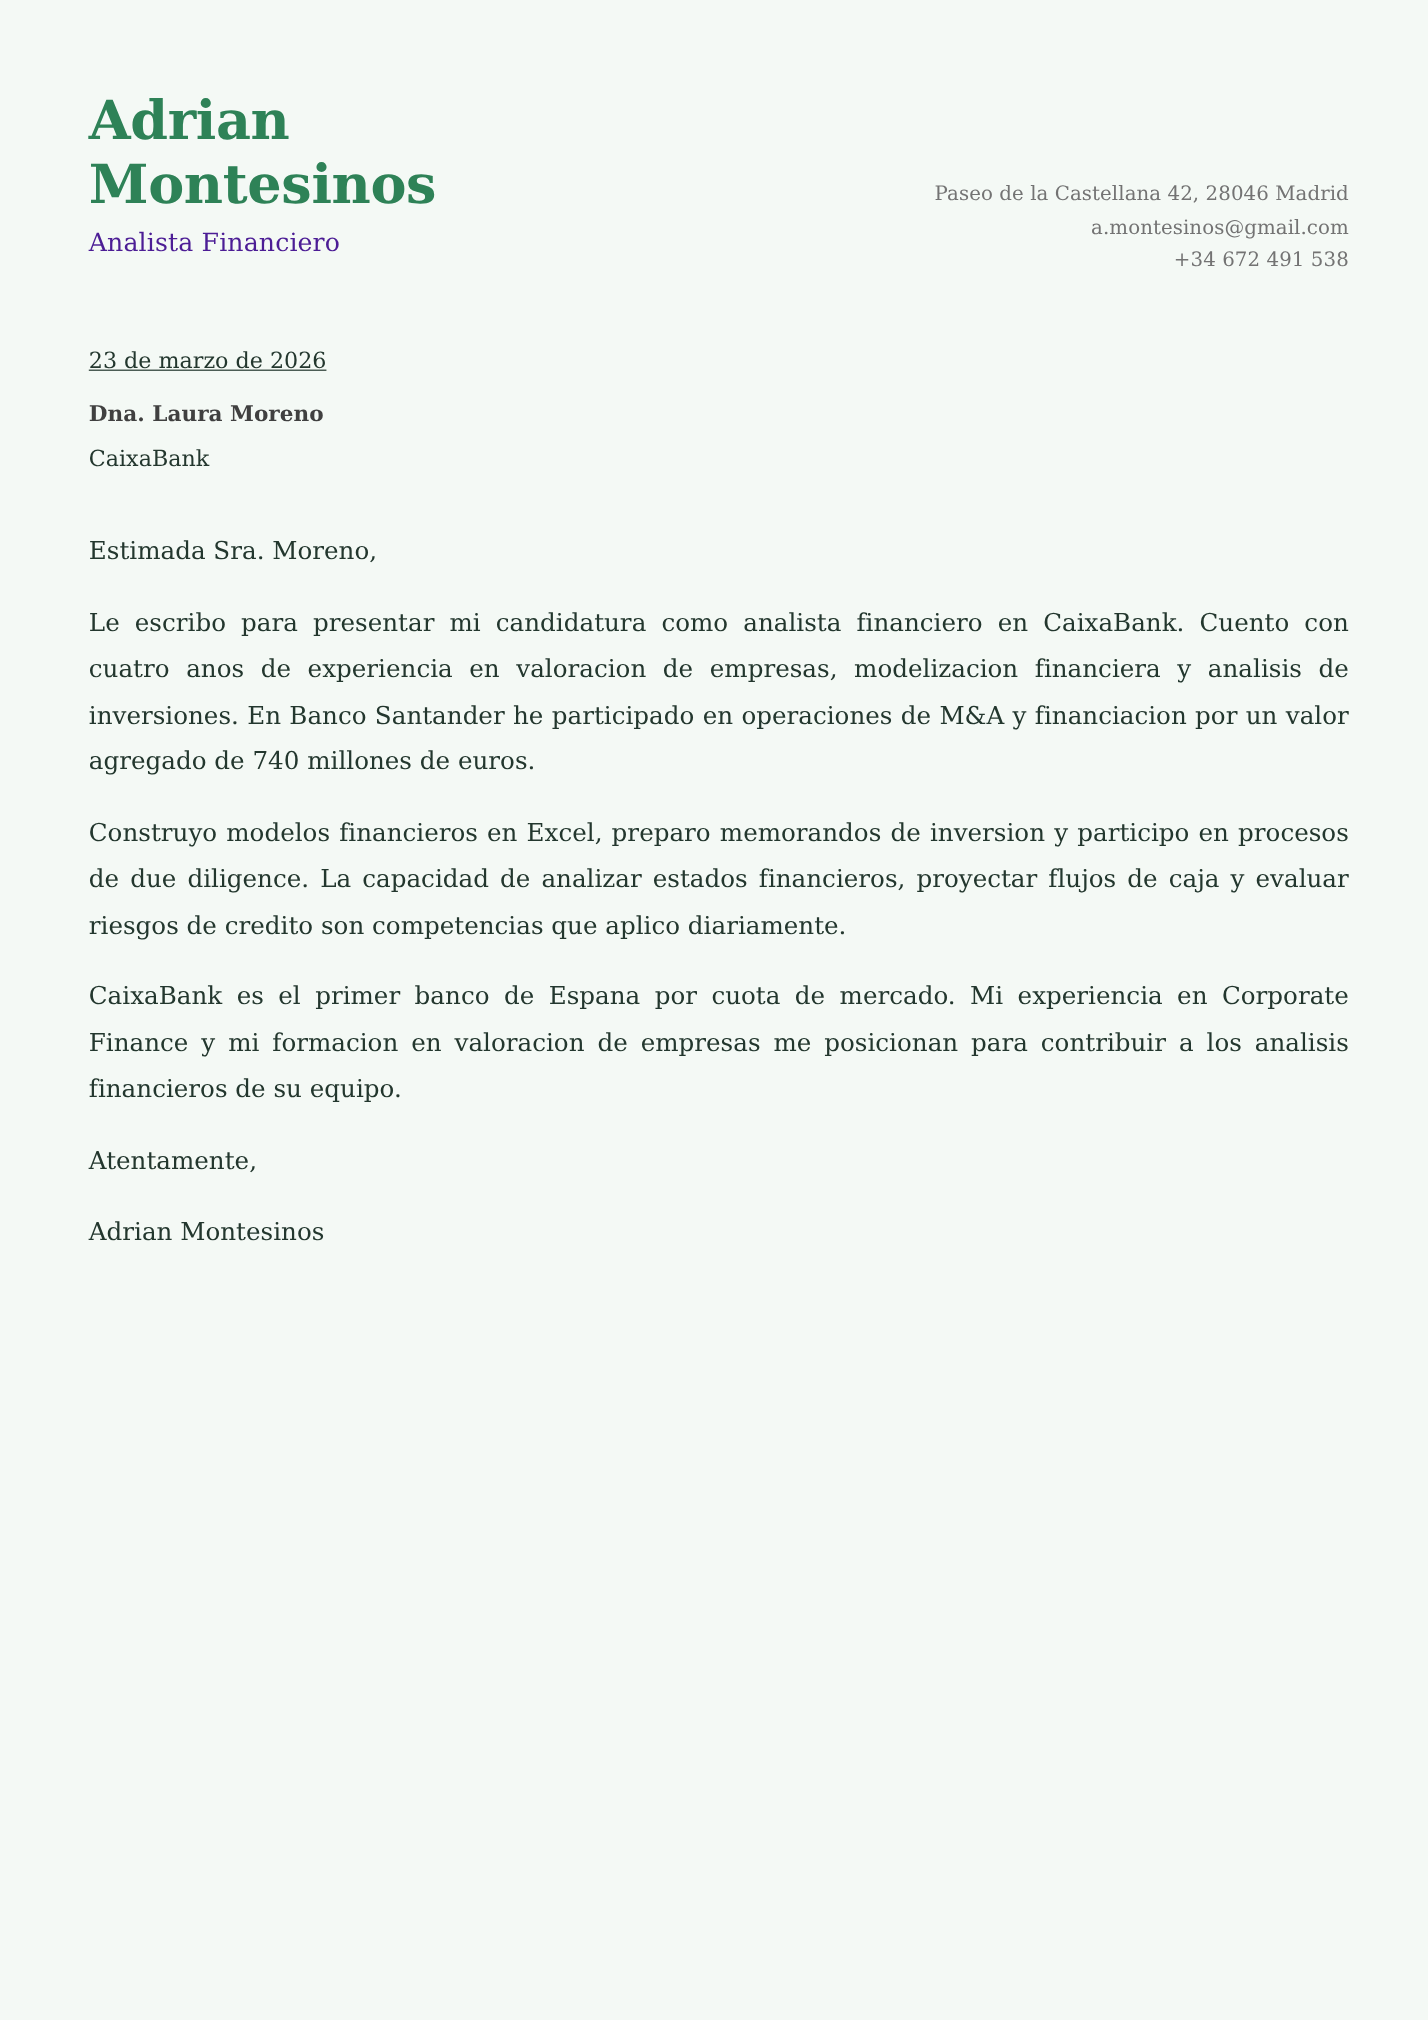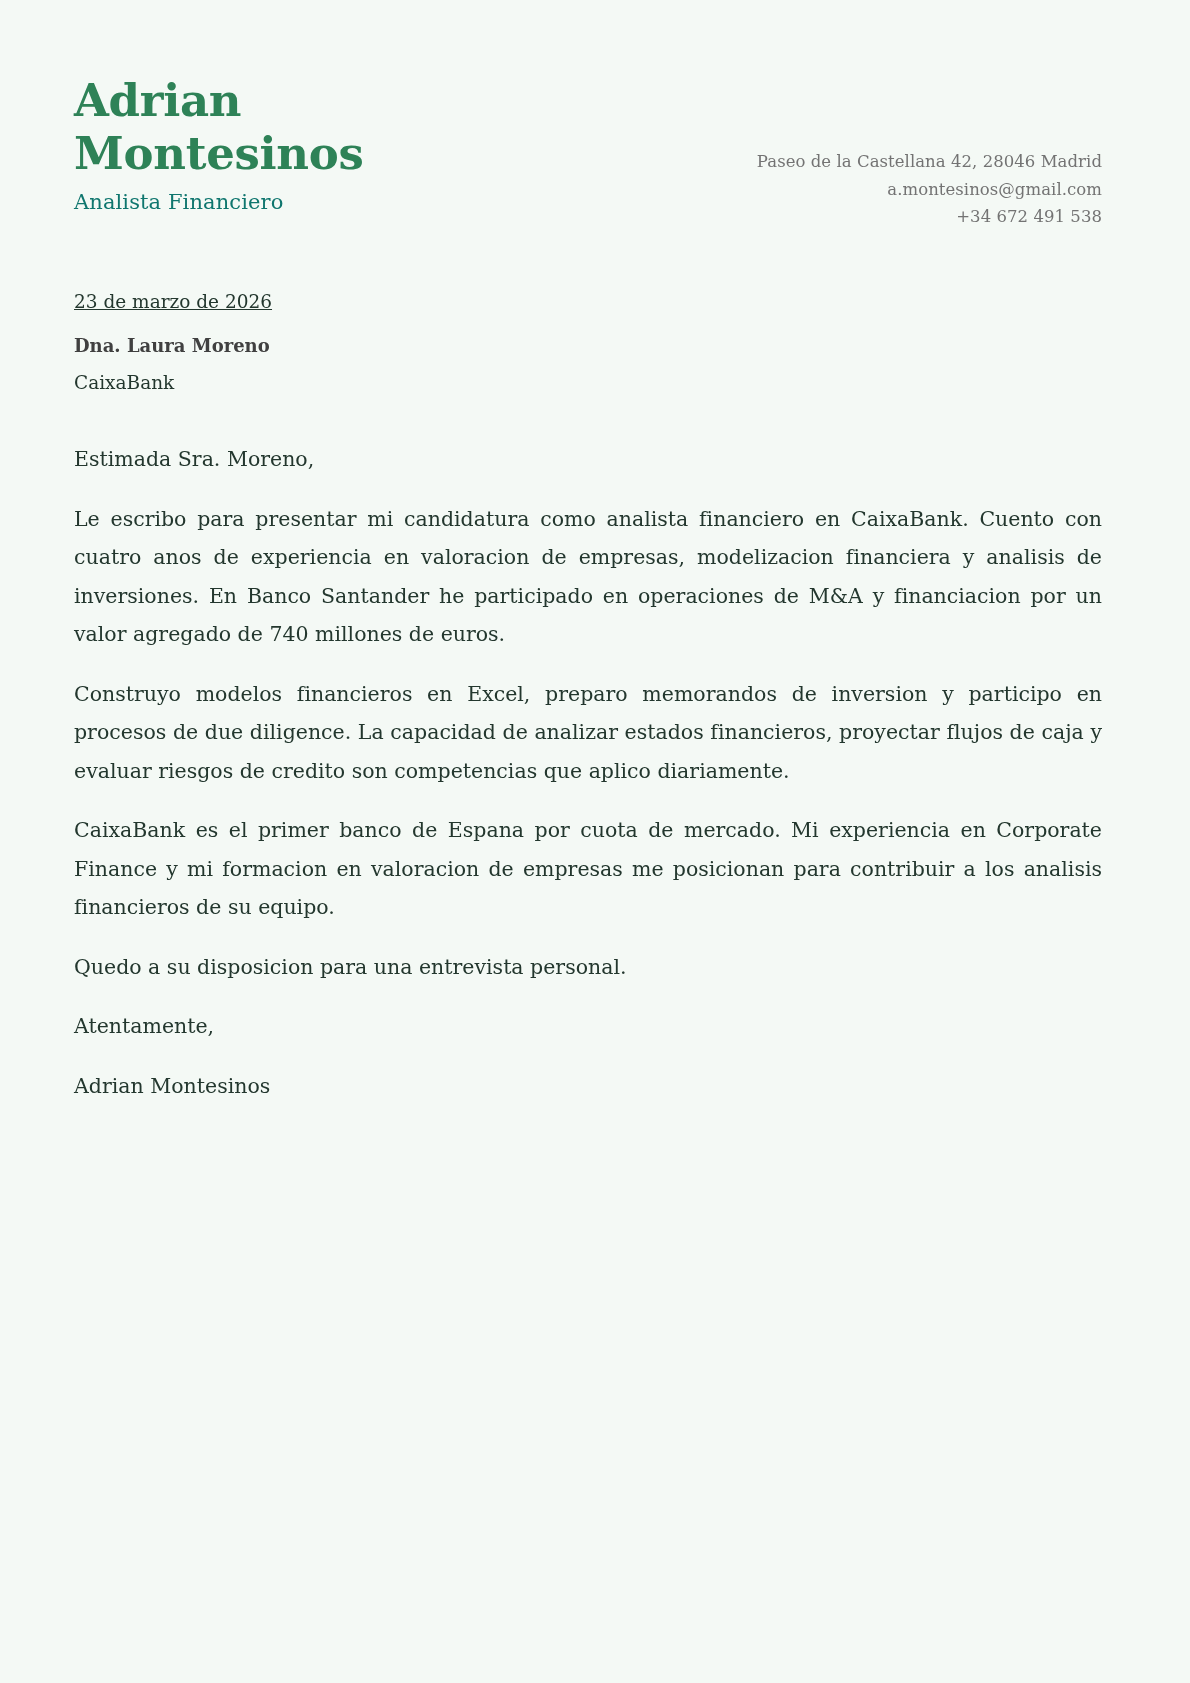--- a/index.html
+++ b/index.html
@@ -12,21 +12,21 @@
     min-height: 1683px;
     background: #f4f9f5;
     font-family: "DejaVu Serif", "Liberation Serif", serif;
     color: #23372e;
     -webkit-font-smoothing: antialiased;
   }
   .page {
     width: 1190px;
     min-height: 1683px;
     box-sizing: border-box;
-    padding: 74px 88px 60px 74px;
+    padding: 74px 66px 60px 74px;
     position: relative;
   }
 
   
   .header {
     display: flex;
     align-items: flex-start;
     justify-content: space-between;
     margin-bottom: 58px;
   }
@@ -40,21 +40,21 @@
     font-size: 45px;
     line-height: 1.18;
     letter-spacing: -0.3px;
     color: #2e8257;
     margin: 0;
     max-width: 290px;
   }
   .job-title {
     font-size: 21px;
     line-height: 1.3;
-    color: #0f766e;
+    color: #4c1d95;
     margin-top: 9px;
     letter-spacing: 0.1px;
   }
   .contact {
     flex: 0 0 auto;
     text-align: right;
     font-size: 16.5px;
     line-height: 1.68;
     color: #737373;
     padding-top: 74px;
@@ -138,20 +138,19 @@
     <div class="recipient-company">CaixaBank</div>
   </div>
 
   <div class="letter-body">
 
     <p class="salutation no-justify">Estimada Sra. Moreno,</p>
 
     <p>Le escribo para presentar mi candidatura como analista financiero en CaixaBank. Cuento con cuatro anos de experiencia en valoracion de empresas, modelizacion financiera y analisis de inversiones. En Banco Santander he participado en operaciones de M&amp;A y financiacion por un valor agregado de 740 millones de euros.</p>
     <p>Construyo modelos financieros en Excel, preparo memorandos de inversion y participo en procesos de due diligence. La capacidad de analizar estados financieros, proyectar flujos de caja y evaluar riesgos de credito son competencias que aplico diariamente.</p>
     <p>CaixaBank es el primer banco de Espana por cuota de mercado. Mi experiencia en Corporate Finance y mi formacion en valoracion de empresas me posicionan para contribuir a los analisis financieros de su equipo.</p>
-    <p class="no-justify">Quedo a su disposicion para una entrevista personal.</p>
 
     <p class="closing no-justify">Atentamente,</p>
     <p class="signature no-justify">Adrian Montesinos</p>
 
   </div>
 
 </div>
 
 </body></html>

